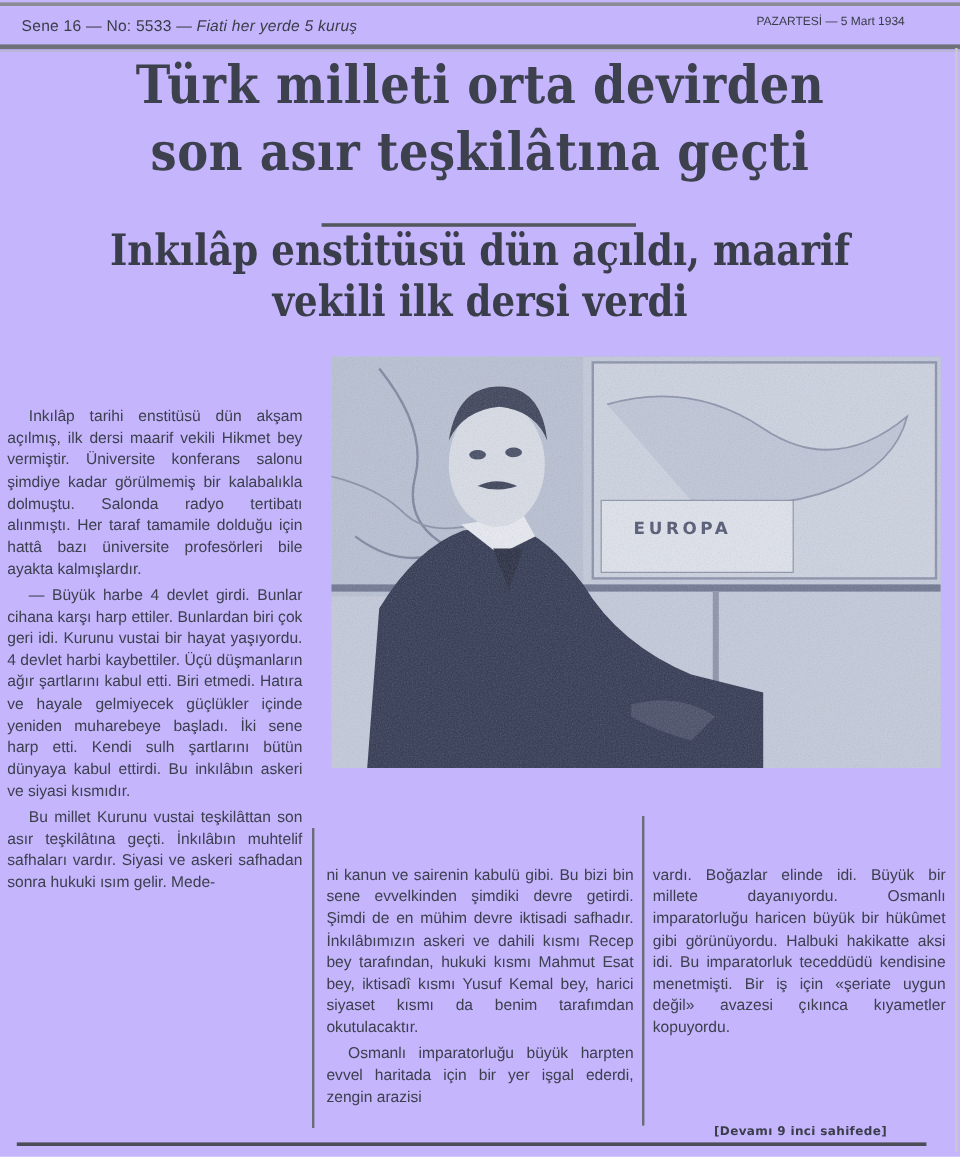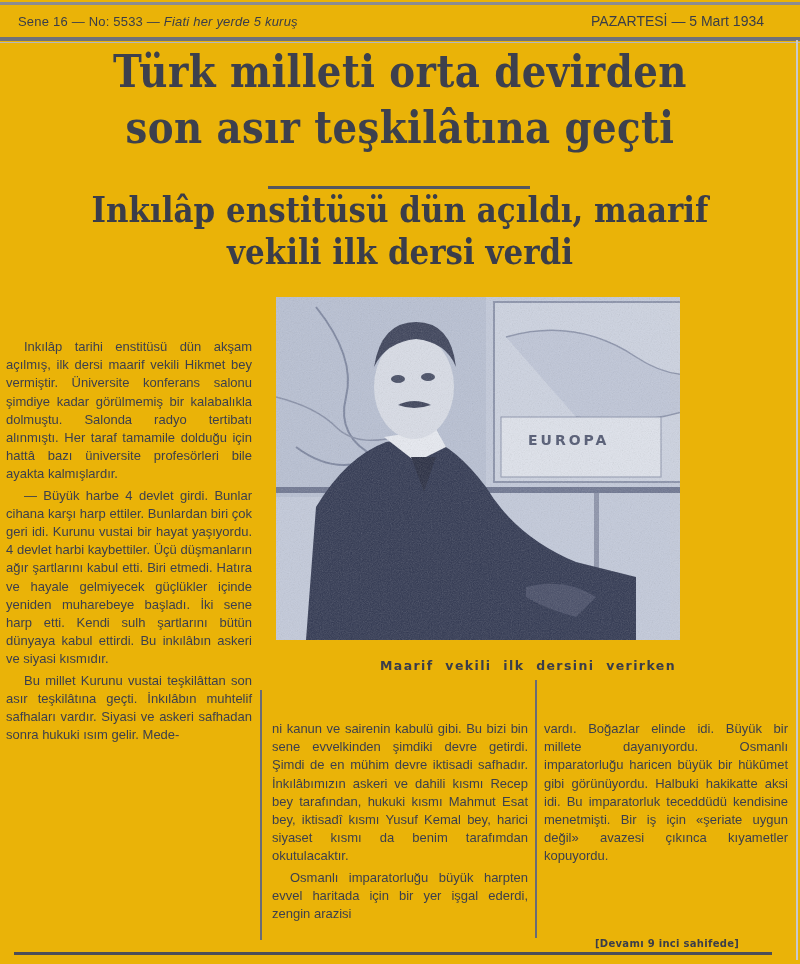--- a/index.html
+++ b/index.html
@@ -3,29 +3,29 @@
 <meta charset="utf-8">
 <style>
   html, body { margin:0; padding:0; }
   body {
     width:800px; height:964px; overflow:hidden;
     background:#f3f2ee;
     font-family:"DejaVu Serif", serif;
     color:#2e3140;
     position:relative;
   }
-  .page { position:absolute; inset:0; background:#eab308; }
+  .page { position:absolute; inset:0; background:#c4b5fd; }
   .top-rule { position:absolute; left:0; right:0; top:2px; height:3px; background:#8b8c93; }
   .masthead {
     position:absolute; left:0; right:0; top:6px; height:28px;
     font-family:"Liberation Sans", sans-serif; font-size:13px; color:#3a3d48;
   }
   .masthead .left { position:absolute; left:18px; top:8px; letter-spacing:0.2px; }
   .masthead .left i { font-style:italic; }
-  .masthead .right { position:absolute; right:36px; top:7px; font-size:14px; }
+  .masthead .right { position:absolute; right:46px; top:7px; font-size:10px; }
   .head-rule { position:absolute; left:0; right:0; top:37px; height:4px; background:#6f717a; }
   .head-rule2 { position:absolute; left:0; right:0; top:42px; height:1px; background:#b5b6bb; }
   .right-edge { position:absolute; top:40px; right:2px; width:2px; height:920px; background:#c9c9cc; }
 
   .headline1 {
     position:absolute; left:0; right:0; top:44px; text-align:center;
     font-family:"DejaVu Serif", serif; font-weight:bold; font-size:44px; line-height:56px;
     color:#3d404d; letter-spacing:0.5px;
     transform:scaleX(0.88); transform-origin:center;
   }
@@ -42,21 +42,21 @@
   .col p.noind { text-indent:0; }
   .col p.gap { margin-top:3px; }
   .col1 { left:6px; top:294px; width:246px; }
   .col2 { left:272px; top:676px; width:256px; }
   .col3 { left:544px; top:676px; width:244px; }
   .vrule { position:absolute; width:1.5px; background:#6a6c76; }
   .vr1 { left:260px; top:690px; height:250px; }
   .vr2 { left:535px; top:680px; height:258px; }
 
   .photo {
-    position:absolute; left:276px; top:297px; width:404px; height:343px;
+    position:absolute; left:276px; top:297px; width:508px; height:343px;
     background:#b9c1d4; overflow:hidden;
   }
   .photo svg { display:block; }
   .caption {
     position:absolute; left:380px; top:658px;
     font-family:"DejaVu Sans", sans-serif; font-weight:bold; font-size:12.5px; color:#3a3d4a;
     letter-spacing:1.4px; word-spacing:6px;
   }
   .continued {
     position:absolute; left:595px; top:938px;
@@ -134,21 +134,20 @@
       <path d="M98 70 Q105 25 140 25 Q175 25 180 70 Q170 45 140 42 Q110 45 98 70 Z" fill="#3a4058"></path>
       <ellipse cx="122" cy="82" rx="7" ry="4" fill="#444b63"></ellipse>
       <ellipse cx="152" cy="80" rx="7" ry="4" fill="#444b63"></ellipse>
       <path d="M122 108 Q138 100 155 108 Q138 114 122 108 Z" fill="#3a4058"></path>
 
       <path d="M250 290 Q290 280 320 300 L300 320 Q270 312 250 300 Z" fill="#464c66"></path>
       <rect x="0" y="0" width="508" height="343" fill="transparent" filter="url(#grain)"></rect>
     </svg>
   </div>
 
-  <div class="caption">Maarif vekili ilk dersini verirken</div>
 
   <div class="vrule vr1"></div>
   <div class="vrule vr2"></div>
 
   <div class="col col2">
     <p class="noind">ni kanun ve sairenin kabulü gibi. Bu bizi bin sene evvelkinden şimdiki devre getirdi. Şimdi de en mühim devre iktisadi safhadır. İnkılâbımızın askeri ve dahili kısmı Recep bey tarafından, hukuki kısmı Mahmut Esat bey, iktisadî kısmı Yusuf Kemal bey, harici siyaset kısmı da benim tarafımdan okutulacaktır.</p>
     <p class="gap">Osmanlı imparatorluğu büyük harpten evvel haritada için bir yer işgal ederdi, zengin arazisi</p>
   </div>
 
   <div class="col col3">

